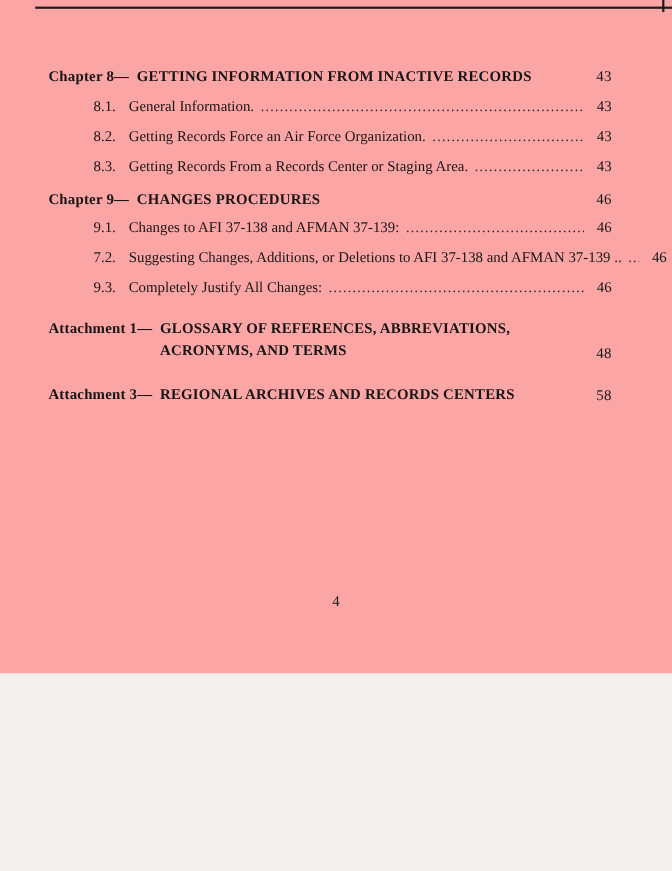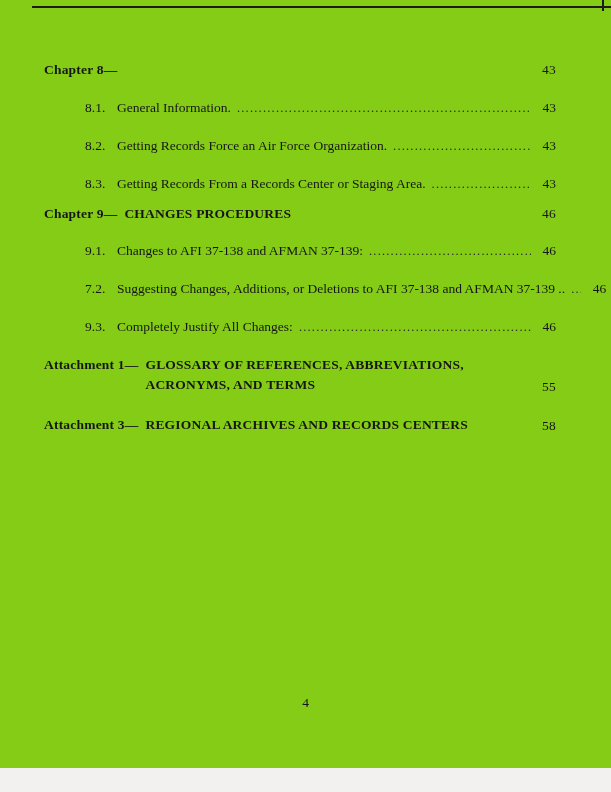--- a/index.html
+++ b/index.html
@@ -4,22 +4,22 @@
 <style>
   * { margin: 0; padding: 0; box-sizing: border-box; }
   html, body { width: 611px; height: 792px; }
   body {
     background: #f2f1ef;
     font-family: "Liberation Serif", serif;
   }
   .page {
     position: relative;
     width: 611px;
-    height: 768px;
-    background: #84cc16;
+    height: 612px;
+    background: #fca5a5;
     color: #161616;
     overflow: hidden;
   }
   
   .scan-top {
     position: absolute;
     top: 6px; left: 32px; right: 0;
     height: 2px;
     background: #1c1c1c;
   }
@@ -29,21 +29,21 @@
     width: 2px; height: 11px;
     background: #1c1c1c;
   }
   .toc {
     padding: 49px 55px 0 44px;
   }
   .row {
     display: flex;
     align-items: baseline;
     font-size: 13.5px;
-    margin-top: 21px;
+    margin-top: 10px;
     line-height: 1.25;
   }
   .row.chapter {
     font-weight: bold;
     margin-top: 13px;
     letter-spacing: 0.2px;
   }
   .row.chapter .entry-title { margin-left: 7px; }
   .row.section { padding-left: 41px; }
   .row.section .entry-label { flex: 0 0 32px; }
@@ -94,20 +94,21 @@
 
 <div class="page">
 
   <div class="scan-top"></div>
   <div class="scan-right-tick"></div>
 
   <main class="toc">
 
     <div class="row chapter">
       <span class="entry-label">Chapter 8—</span>
+      <span class="entry-title">GETTING INFORMATION FROM INACTIVE RECORDS</span>
       <span class="spacer"></span>
       <span class="pagenum">43</span>
     </div>
 
     <div class="row section">
       <span class="entry-label">8.1.</span>
       <span class="entry-title">General Information.</span>
       <span class="dots"></span>
       <span class="pagenum">43</span>
     </div>
@@ -150,21 +151,21 @@
     <div class="row section">
       <span class="entry-label">9.3.</span>
       <span class="entry-title">Completely Justify All Changes:</span>
       <span class="dots"></span>
       <span class="pagenum">46</span>
     </div>
 
     <div class="row attachment">
       <span class="entry-label">Attachment 1—</span>
       <span class="entry-title">GLOSSARY OF REFERENCES, ABBREVIATIONS, ACRONYMS, AND TERMS</span>
-      <span class="pagenum">55</span>
+      <span class="pagenum">48</span>
     </div>
 
 
     <div class="row attachment">
       <span class="entry-label">Attachment 3—</span>
       <span class="entry-title">REGIONAL ARCHIVES AND RECORDS CENTERS</span>
       <span class="pagenum">58</span>
     </div>
 
   </main>

